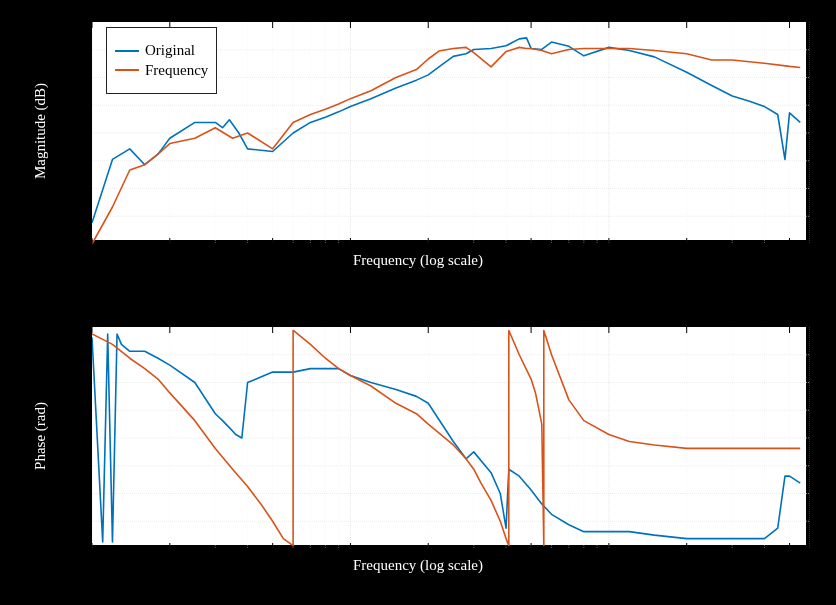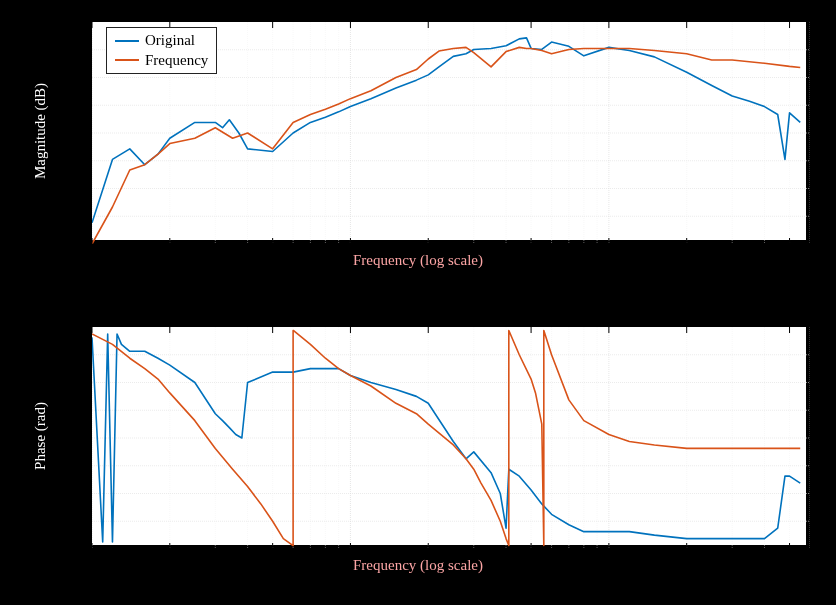--- a/index.html
+++ b/index.html
@@ -16,40 +16,40 @@
   }
   .plot-area {
     position: absolute;
     background: #fff;
     border: 2px solid #000;
   }
   .legend-box {
     position: absolute;
     background: #fff;
     border: 1px solid #222;
-    padding: 3px 8px;
+    padding: 13px 8px;
     font-size: 15px;
     z-index: 10;
   }
   .legend-row {
     display: flex;
     align-items: center;
     gap: 6px;
     line-height: 1.3;
   }
   .legend-swatch {
     width: 24px;
     height: 2px;
   }
   .xlabel {
     position: absolute;
     left: 50%;
     transform: translateX(-50%);
     font-size: 15px;
-    color: #fca5a5; 
+    color: #ffffff; 
   }
   .ylabel {
     position: absolute;
     transform: translate(-50%, -50%) rotate(-90deg);
     font-size: 15px;
     color: #fff;
   }
   svg { display: block; }
 </style>
 </head>

